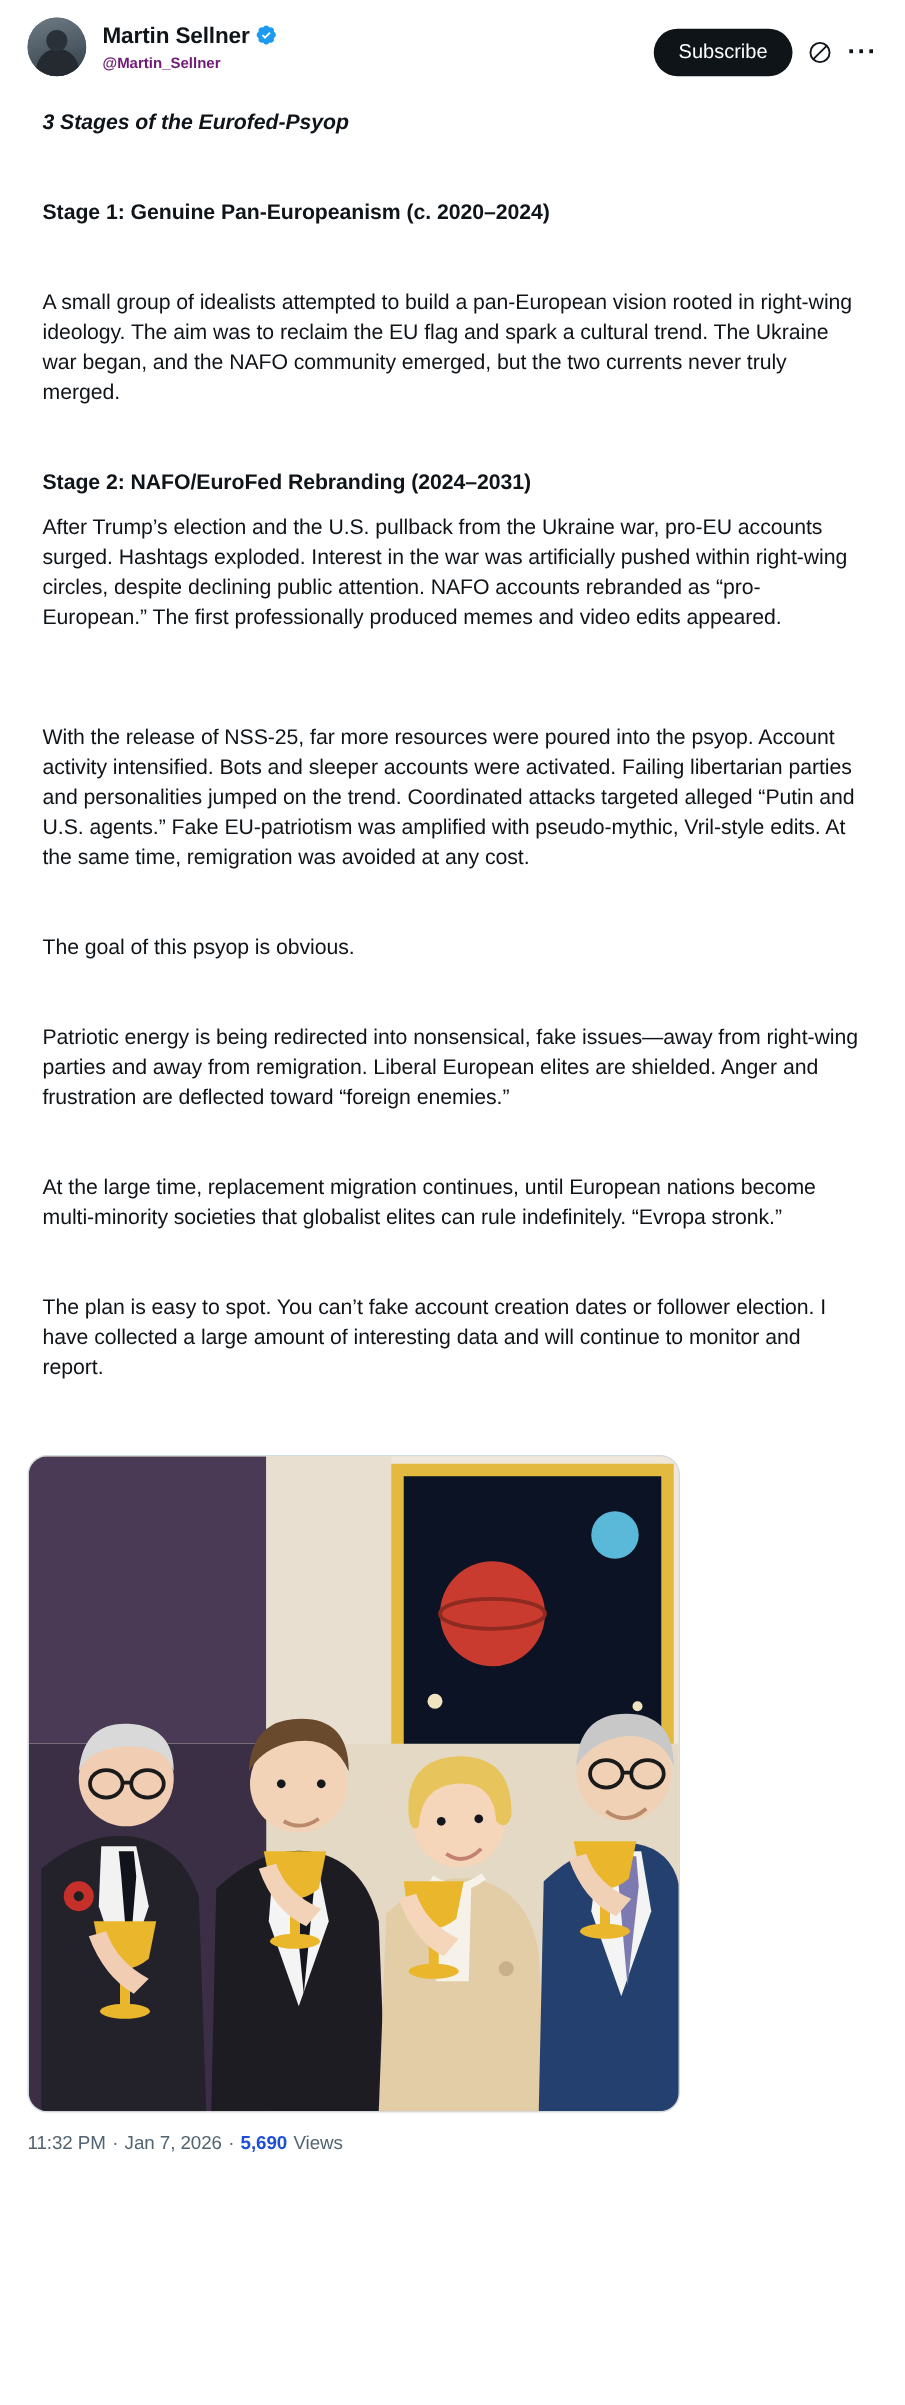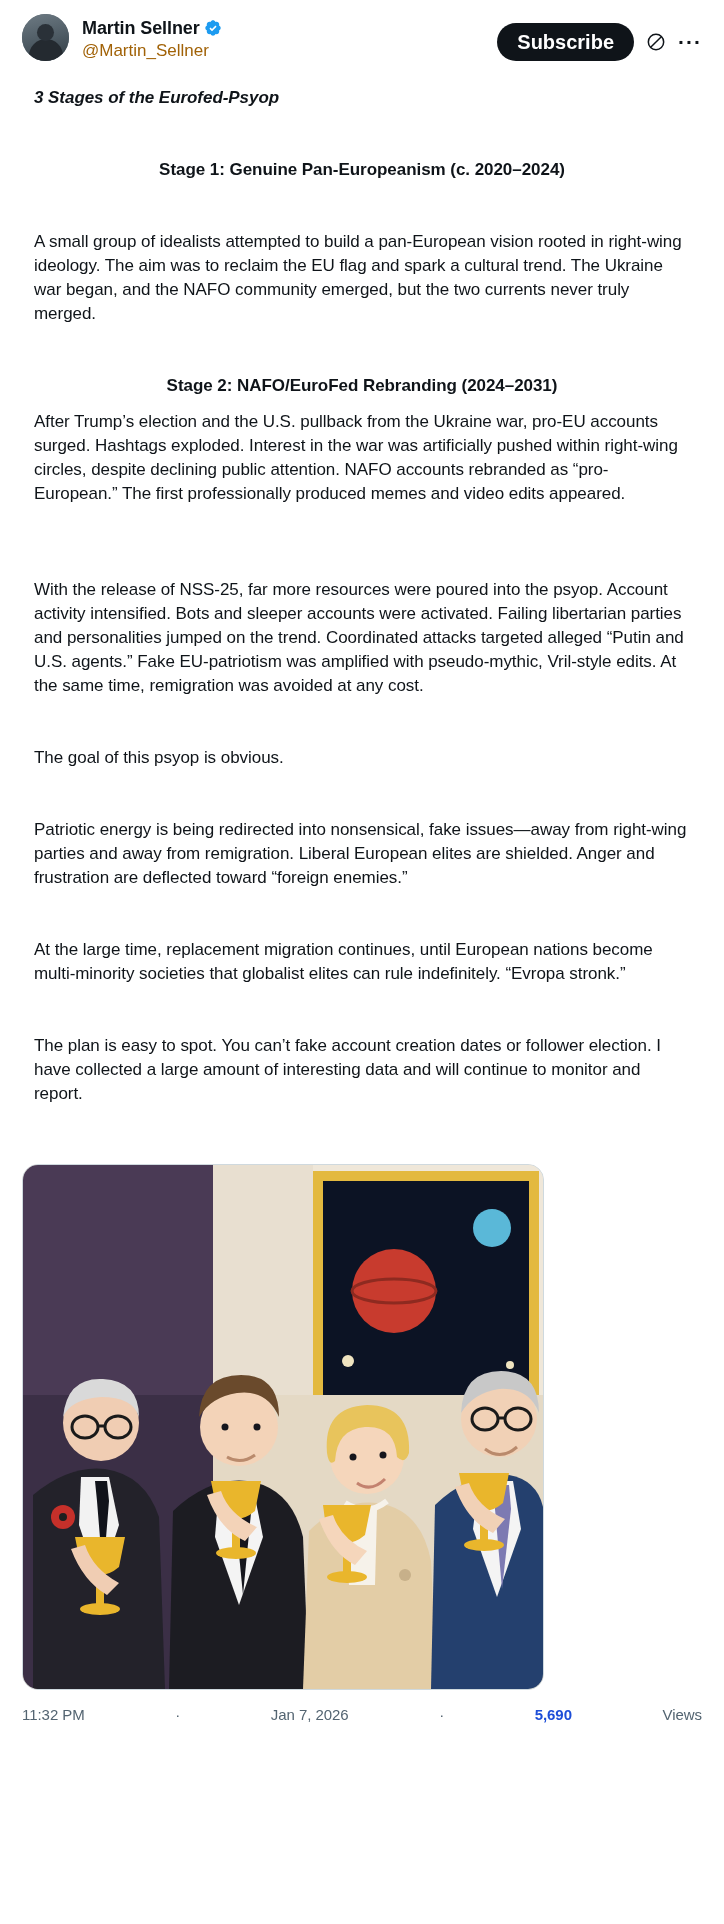--- a/index.html
+++ b/index.html
@@ -75,36 +75,37 @@
     line-height: 22px;
     letter-spacing: -0.1px;
   }
   .verified-icon {
     width: 18px;
     height: 18px;
     display: inline-block;
     flex: 0 0 18px;
   }
   .handle {
-    font-size: 17px;
-    color: #a16207;
+    font-size: 12px;
+    color: #701a75;
     line-height: 21px;
     margin-top: 1px;
+    font-weight: bold;
   }
   .header-actions {
     display: flex;
     align-items: center;
     gap: 12px;
     padding-top: 2px;
   }
   .subscribe-btn {
     background: #0f1419;
     color: #ffffff;
-    font-size: 20px;
-    font-weight: bold;
+    font-size: 16px;
+    font-weight: normal;
     border: none;
     border-radius: 999px;
     padding: 10px 20px;
     line-height: 18px;
     cursor: pointer;
     font-family: "Liberation Sans", sans-serif;
   }
   .icon-btn {
     color: #0f1419;
     display: flex;
@@ -129,21 +130,20 @@
   }
   .p {
     margin: 12px;
   }
   .p.bolditalic {
     font-weight: bold;
     font-style: italic;
   }
   .p.bold {
     font-weight: bold;
-    text-align: center;
   }
   .gap-lg { height: 24px; }
   
   .media-wrap {
     margin-top: 22px;
     border: 1px solid #cfd9de;
     border-radius: 16px;
     overflow: hidden;
     width: 520px;
     height: 524px;
@@ -156,21 +156,20 @@
   }
   
   .tweet-footer {
     margin-top: 16px;
     font-size: 15px;
     color: #536471;
     display: flex;
     align-items: center;
     gap: 5px;
     letter-spacing: -0.05px;
-    justify-content: space-between;
   }
   .tweet-footer .dot { color: #536471; }
   .views-count {
     color: #1d4ed8;
     font-weight: bold;
   }
   .views-label { color: #536471; }
 </style>
 </head>
 <body>

